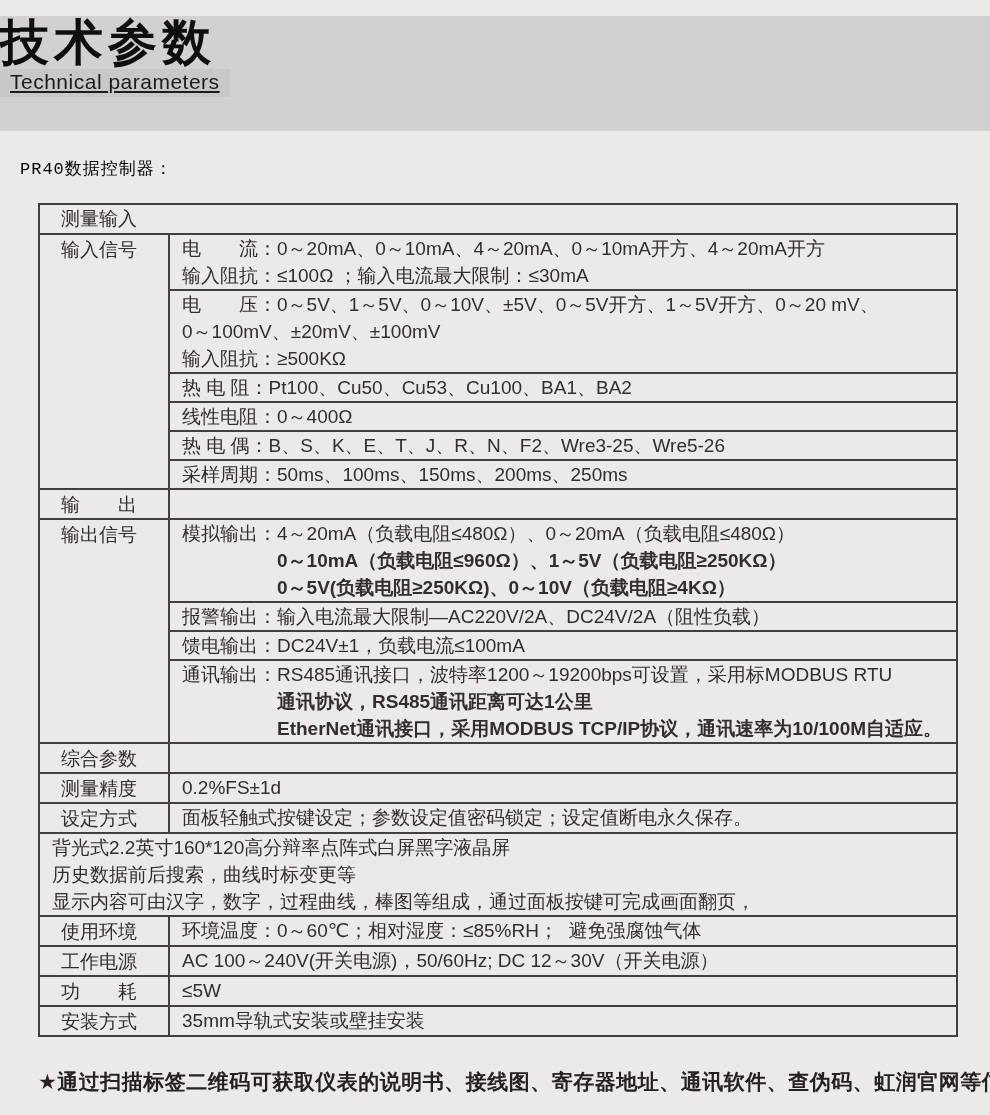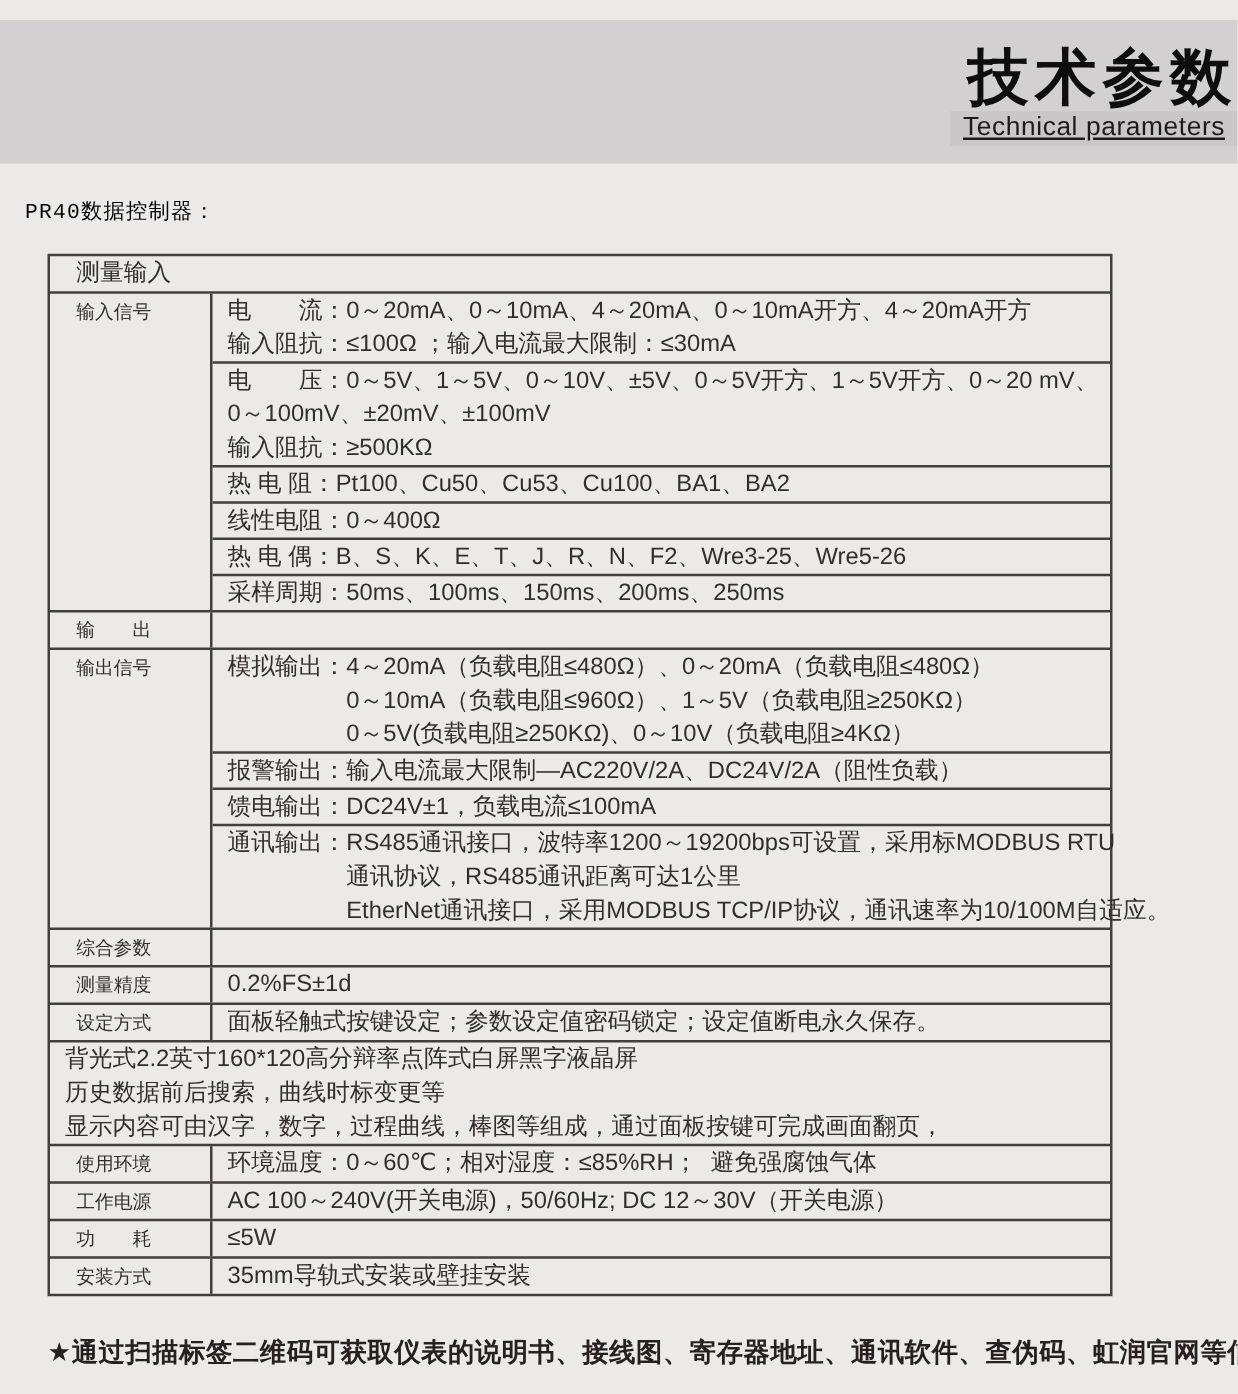--- a/index.html
+++ b/index.html
@@ -14,23 +14,22 @@
     width:990px;height:1115px;
     background:var(--page-bg);
     color:var(--text);
     font-family:"Liberation Sans","DejaVu Sans",sans-serif;
     overflow:hidden;
   }
   .band{
     margin-top:16px;
     height:115px;
     background:var(--band-bg);
-    text-align:right;
+    text-align:left;
     box-sizing:border-box;
-    padding-top:20px;
   }
   .band-title{
     font-size:49px;
     font-weight:bold;
     letter-spacing:5px;
     color:#0f0e0e;
     line-height:52px;
   }
   .band-subtitle-box{
     display:inline-block;
@@ -47,54 +46,54 @@
   .product-heading{
     margin:26px 0 0 20px;
     font-size:17px;
     font-weight:500;
     color:#040404;
     letter-spacing:1px;
     font-family:Liberation Mono, monospace;
   }
   .spec-table{
     margin:23px 0 0 38px;
-    width:852px;
+    width:920px;
     box-sizing:border-box;
     border:2px solid var(--border);
     background:var(--page-bg);
   }
   .row{display:flex;border-top:2px solid var(--border);}
   .row:first-child{border-top:none;}
   .row-label{
     flex:0 0 130px;
     width:130px;
     box-sizing:border-box;
     border-right:2px solid var(--border);
     padding-left:21px;
-    font-size:15px;
+    font-size:19px;
     line-height:27px;
     padding-top:1px;
     white-space:pre;
   }
   .row-content{flex:1;min-width:0;}
   .section-full{
     padding-left:21px;
     font-size:19px;
     line-height:28px;
     white-space:pre;
   }
   .subcell{border-top:2px solid var(--border);}
   .subcell:first-child{border-top:none;}
   .line{
     font-size:19px;
     line-height:27px;
     padding-left:12px;
     white-space:pre;
   }
-  .line.indent{padding-left:107px;}
+  .line.indent{padding-left:107px;font-weight:bold;}
   .empty-line{height:28px;}
   .footer-note{
     margin:31px 0 0 38px;
     font-size:21px;
     font-weight:bold;
     color:#262120;
     letter-spacing:0.5px;
     white-space:pre;
   }
 </style>

